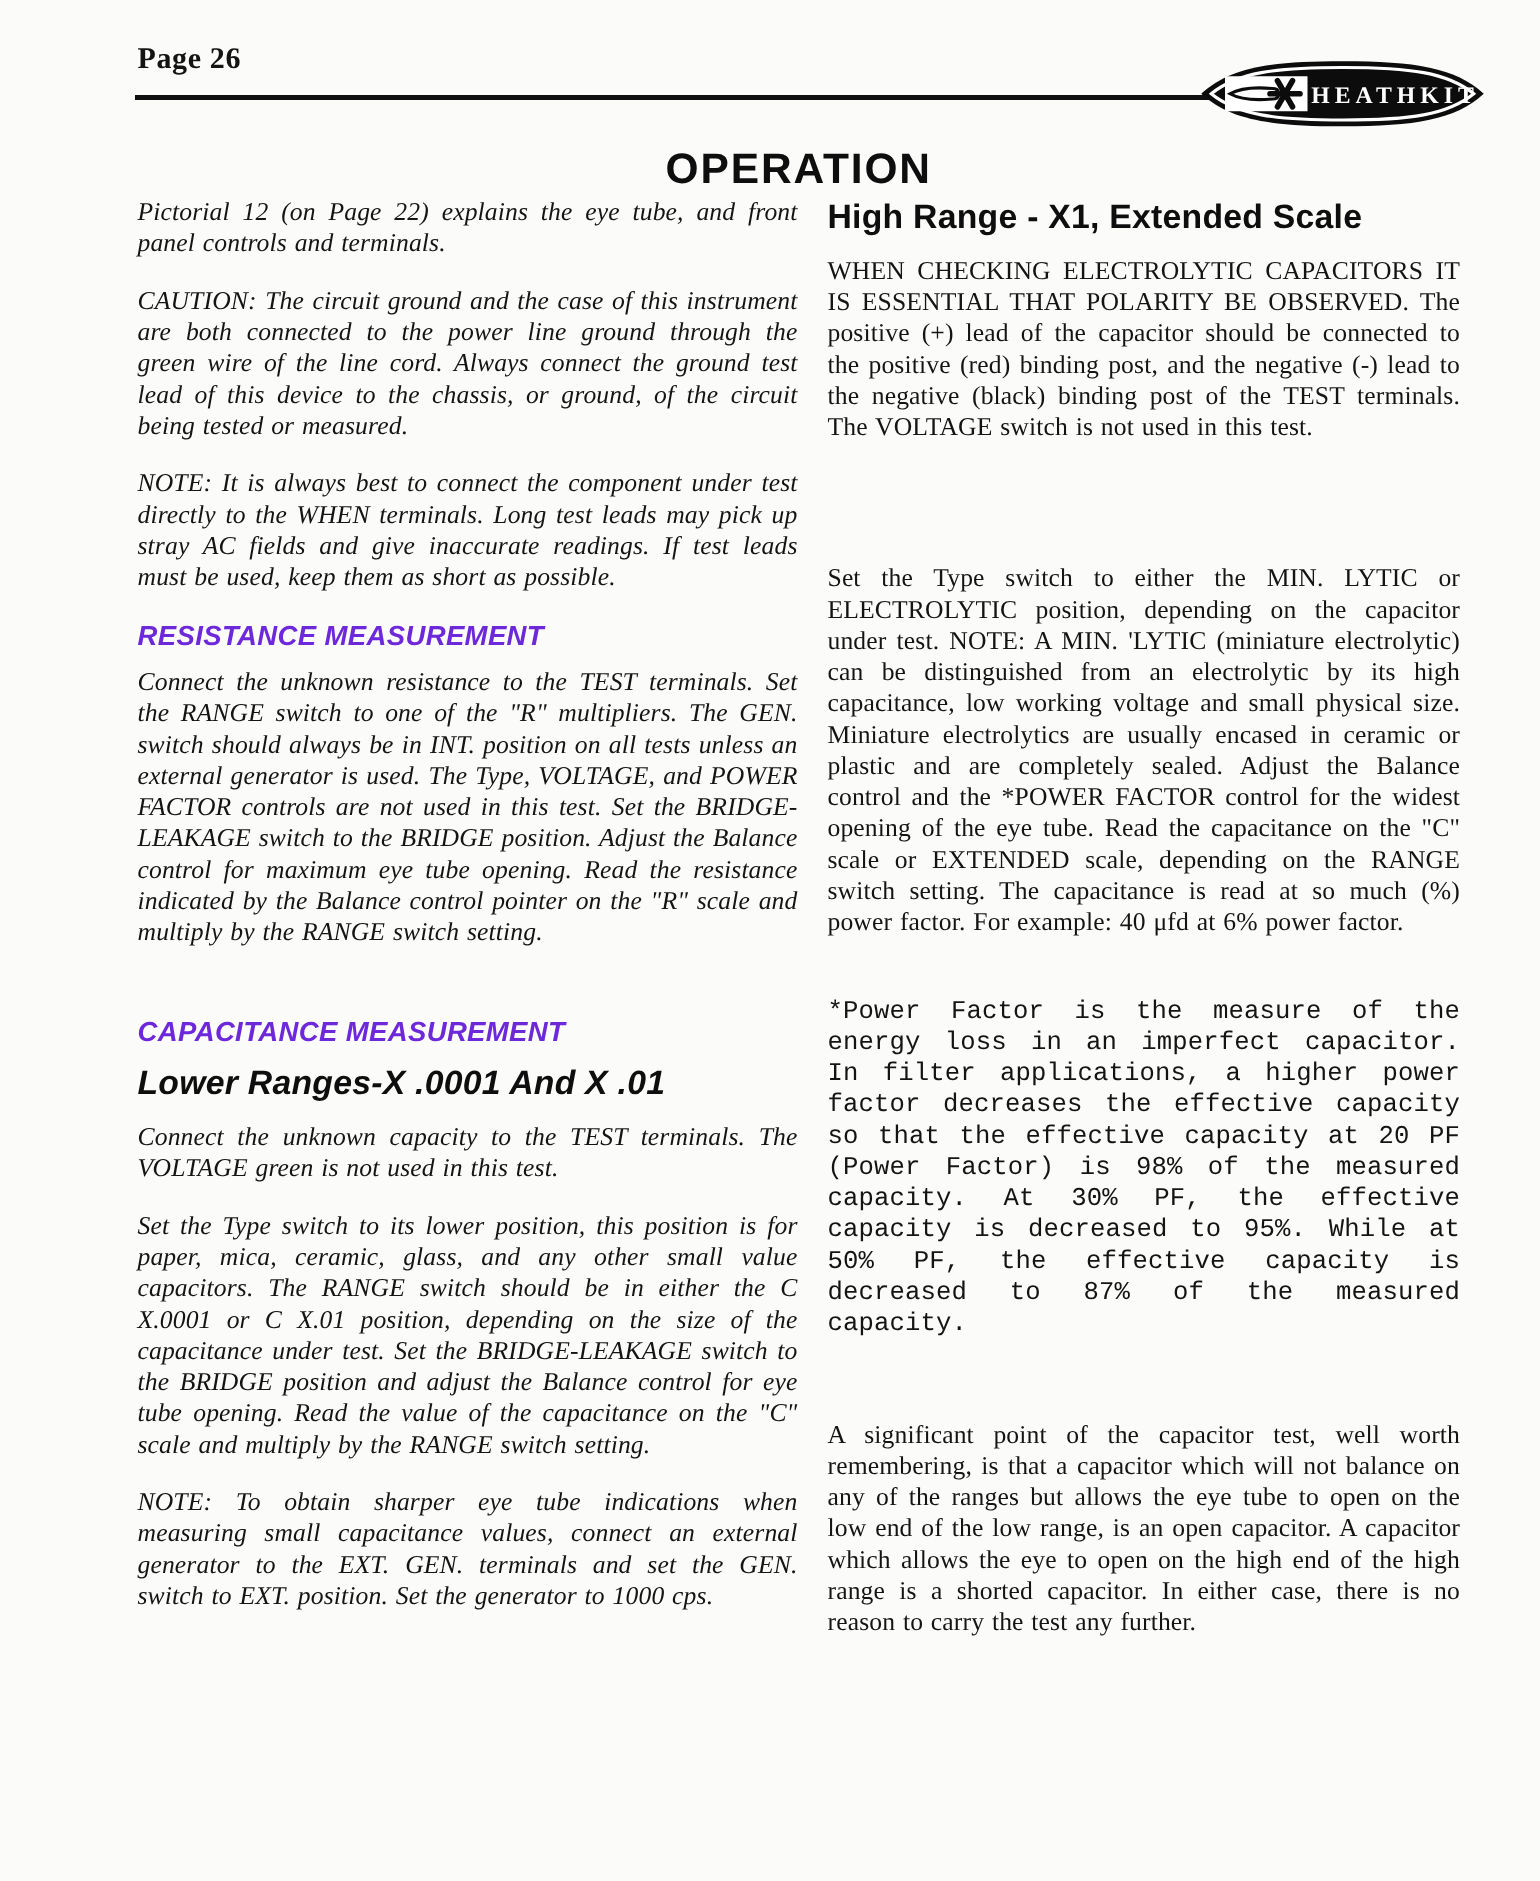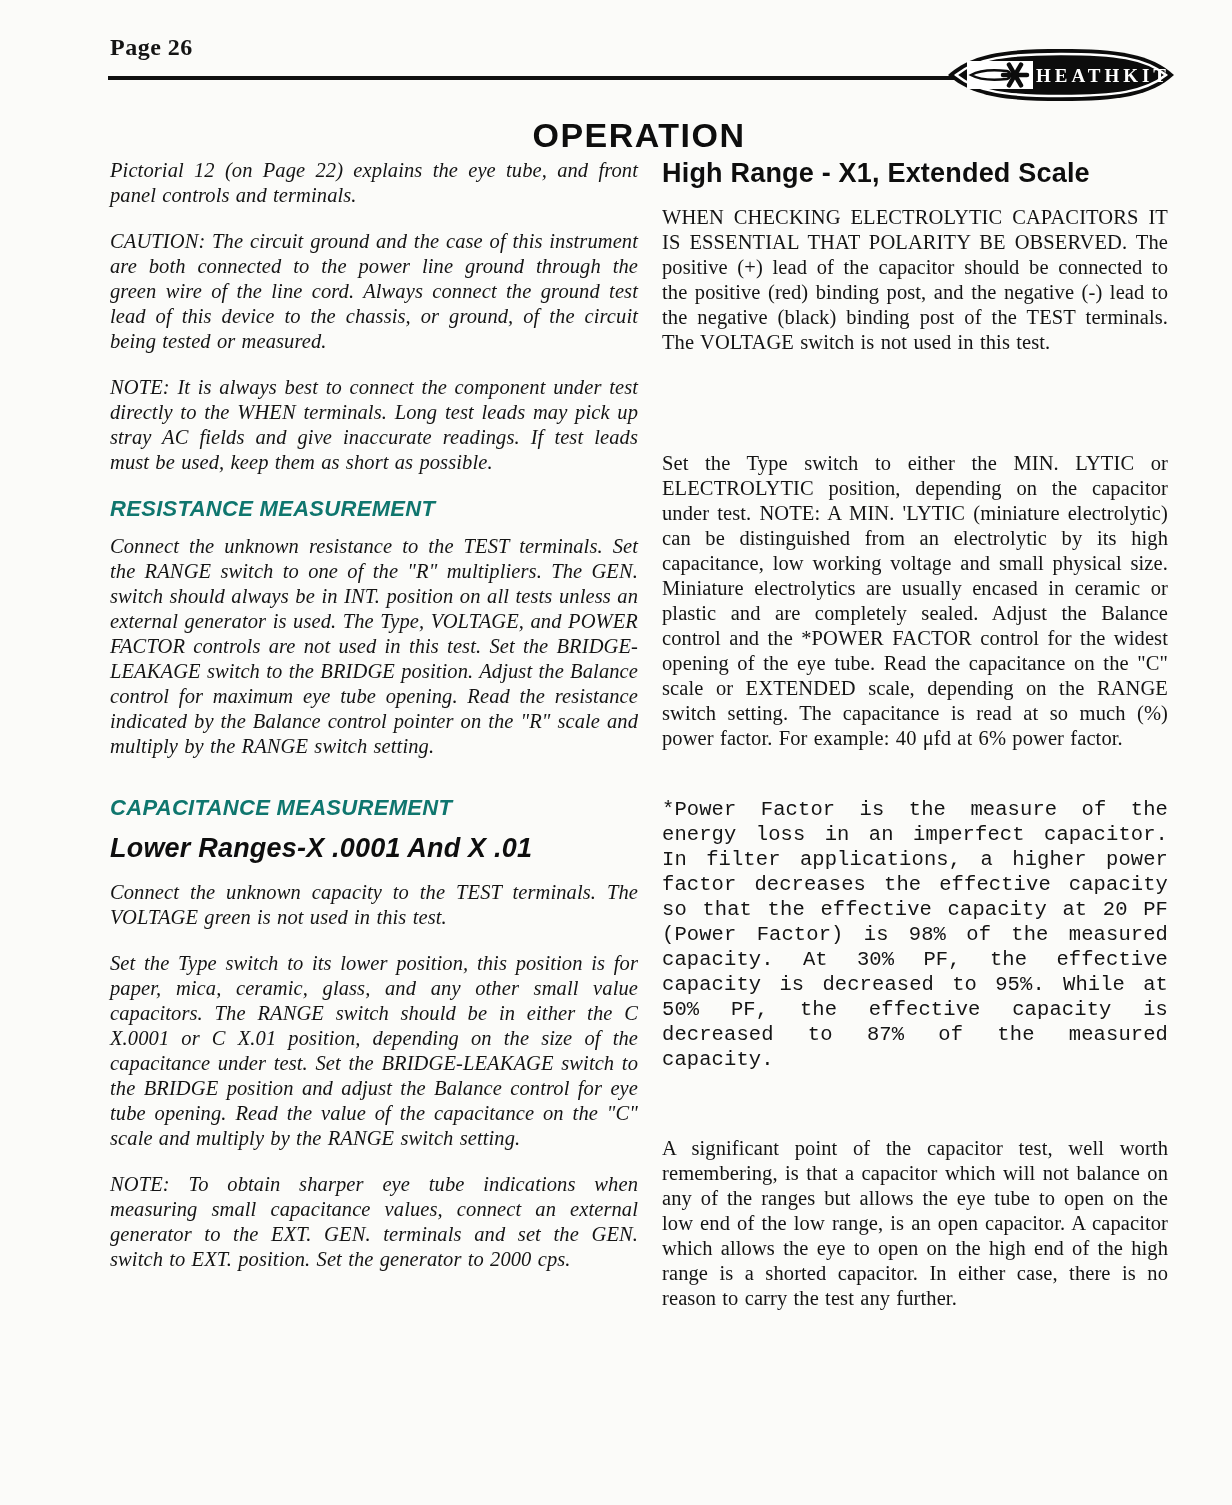--- a/index.html
+++ b/index.html
@@ -13,21 +13,21 @@
   .page { position: relative; width: 1232px; height: 1316px; overflow: hidden; }
 
   .page-number {
     position: absolute; left: 110px; top: 34px;
     font-size: 24px; font-weight: bold; letter-spacing: 0.5px;
   }
   .header-rule {
     position: absolute; left: 108px; top: 76px;
     width: 940px; height: 4px; background: #101010;
   }
-  .logo-wrap { position: absolute; top: 46px; right: 55px; width: 232px; height: 58px; }
+  .logo-wrap { position: absolute; top: 46px; right: 42px; width: 232px; height: 58px; }
 
   .doc-title {
     position: absolute; top: 116px; left: 110px; width: 1058px;
     text-align: center;
     font-family: "Liberation Sans", sans-serif;
     font-weight: bold; font-size: 34px; letter-spacing: 1.5px;
     color: #0e0e0e;
   }
 
   .columns {
@@ -41,23 +41,23 @@
     font-size: 20.5px; line-height: 25px;
     text-align: justify; text-justify: inter-word;
     margin: 0 0 21px 0;
     letter-spacing: 0.1px;
     word-spacing: 1px;
   }
   h2.section {
     font-family: "Liberation Sans", sans-serif;
     font-size: 22px; font-weight: bold;
     margin: 14px 0 12px 0; letter-spacing: 0.3px;
-    color: #0f766e;
+    color: #6d28d9;
   }
-  h2.section.gap-top { margin-top: 36px; }
+  h2.section.gap-top { margin-top: 54px; }
   h3.sub {
     font-family: "Liberation Sans", sans-serif;
     font-size: 27px; font-weight: bold;
     margin: 0 0 16px 0; letter-spacing: 0.2px;
     color: #0e0e0e;
   }
   .mt-xl { margin-top: 96px !important; }
   .mt-lg { margin-top: 64px !important; }
   .mt-md { margin-top: 46px !important; font-family: Liberation Mono, monospace; }
 </style>
@@ -93,21 +93,21 @@
     <div class="col-left">
       <p class="body">Pictorial 12 (on Page 22) explains the eye tube, and front panel controls and terminals.</p>
       <p class="body">CAUTION: The circuit ground and the case of this instrument are both connected to the power line ground through the green wire of the line cord. Always connect the ground test lead of this device to the chassis, or ground, of the circuit being tested or measured.</p>
       <p class="body">NOTE: It is always best to connect the component under test directly to the WHEN terminals. Long test leads may pick up stray AC fields and give inaccurate readings. If test leads must be used, keep them as short as possible.</p>
       <h2 class="section">RESISTANCE MEASUREMENT</h2>
       <p class="body">Connect the unknown resistance to the TEST terminals. Set the RANGE switch to one of the "R" multipliers. The GEN. switch should always be in INT. position on all tests unless an external generator is used. The Type, VOLTAGE, and POWER FACTOR controls are not used in this test. Set the BRIDGE-LEAKAGE switch to the BRIDGE position. Adjust the Balance control for maximum eye tube opening. Read the resistance indicated by the Balance control pointer on the "R" scale and multiply by the RANGE switch setting.</p>
       <h2 class="section gap-top">CAPACITANCE MEASUREMENT</h2>
       <h3 class="sub">Lower Ranges-X .0001 And X .01</h3>
       <p class="body">Connect the unknown capacity to the TEST terminals. The VOLTAGE green is not used in this test.</p>
       <p class="body">Set the Type switch to its lower position, this position is for paper, mica, ceramic, glass, and any other small value capacitors. The RANGE switch should be in either the C X.0001 or C X.01 position, depending on the size of the capacitance under test. Set the BRIDGE-LEAKAGE switch to the BRIDGE position and adjust the Balance control for eye tube opening. Read the value of the capacitance on the "C" scale and multiply by the RANGE switch setting.</p>
-      <p class="body">NOTE: To obtain sharper eye tube indications when measuring small capacitance values, connect an external generator to the EXT. GEN. terminals and set the GEN. switch to EXT. position. Set the generator to 2000 cps.</p>
+      <p class="body">NOTE: To obtain sharper eye tube indications when measuring small capacitance values, connect an external generator to the EXT. GEN. terminals and set the GEN. switch to EXT. position. Set the generator to 1000 cps.</p>
     </div>
 
     <div class="col-right">
       <h3 class="sub">High Range - X1, Extended Scale</h3>
       <p class="body">WHEN CHECKING ELECTROLYTIC CAPACITORS IT IS ESSENTIAL THAT POLARITY BE OBSERVED. The positive (+) lead of the capacitor should be connected to the positive (red) binding post, and the negative (-) lead to the negative (black) binding post of the TEST terminals. The VOLTAGE switch is not used in this test.</p>
       <p class="body mt-xl">Set the Type switch to either the MIN. LYTIC or ELECTROLYTIC position, depending on the capacitor under test. NOTE: A MIN. 'LYTIC (miniature electrolytic) can be distinguished from an electrolytic by its high capacitance, low working voltage and small physical size. Miniature electrolytics are usually encased in ceramic or plastic and are completely sealed. Adjust the Balance control and the *POWER FACTOR control for the widest opening of the eye tube. Read the capacitance on the "C" scale or EXTENDED scale, depending on the RANGE switch setting. The capacitance is read at so much (%) power factor. For example: 40 μfd at 6% power factor.</p>
       <p class="body mt-md">*Power Factor is the measure of the energy loss in an imperfect capacitor. In filter applications, a higher power factor decreases the effective capacity so that the effective capacity at 20 PF (Power Factor) is 98% of the measured capacity. At 30% PF, the effective capacity is decreased to 95%. While at 50% PF, the effective capacity is decreased to 87% of the measured capacity.</p>
       <p class="body mt-lg">A significant point of the capacitor test, well worth remembering, is that a capacitor which will not balance on any of the ranges but allows the eye tube to open on the low end of the low range, is an open capacitor. A capacitor which allows the eye to open on the high end of the high range is a shorted capacitor. In either case, there is no reason to carry the test any further.</p>
     </div>
 

